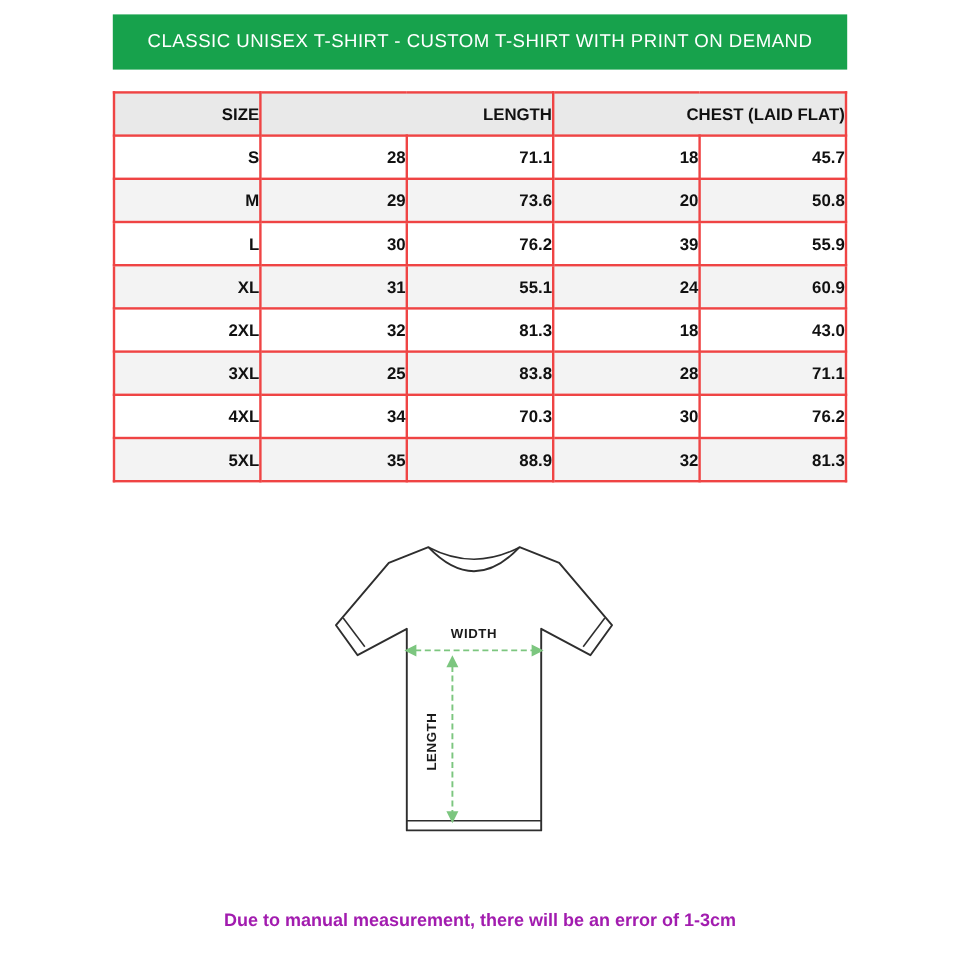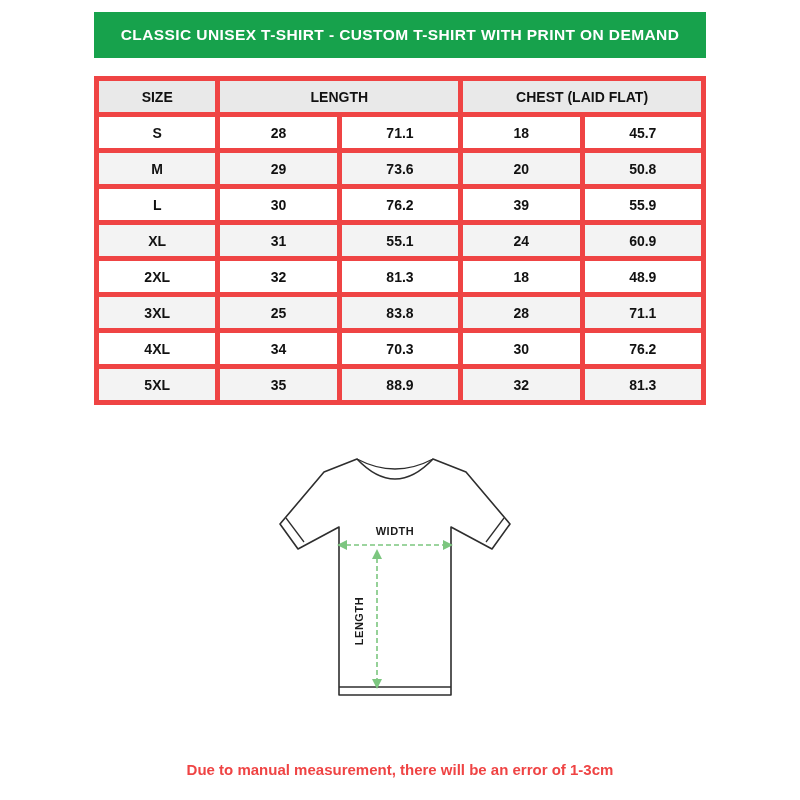--- a/index.html
+++ b/index.html
@@ -13,35 +13,35 @@
 
   .banner {
     width: 612px; height: 46px;
     margin: 12px auto 0;
     background: #17a24c;
     display: flex; align-items: center; justify-content: center;
   }
   .banner h1 {
     color: #ffffff;
     font-size: 15.5px;
-    font-weight: bold;
+    font-weight: normal;
     letter-spacing: 0.4px;
     white-space: nowrap;
   }
 
   table.size-chart {
     width: 612px;
     margin: 18px auto 0;
     border-collapse: collapse;
     table-layout: fixed;
   }
   .size-chart th, .size-chart td {
-    border: 5px solid #ef4444;
+    border: 2px solid #ef4444;
     height: 36px;
-    text-align: center;
+    text-align: right;
     vertical-align: middle;
     font-size: 14px;
     font-weight: bold;
     color: #111;
     margin-left: 37px;
   }
   .size-chart thead th { background: #e9e9e9; }
   .size-chart tbody tr:nth-child(even) { background: #f3f3f3; }
 
   figure.diagram {
@@ -49,21 +49,21 @@
     width: 320px;
   }
   svg text {
     font-family: "Liberation Sans", sans-serif;
     letter-spacing: 0.5px;
   }
 
   p.note {
     margin-top: 22px;
     text-align: center;
-    color: #ef4444;
+    color: #a21caf;
     font-weight: bold;
     font-size: 15px;
   }
 </style>
 </head>
 <body>
 
 <div class="page">
 
   <header class="banner">
@@ -112,21 +112,21 @@
         <td>31</td>
         <td>55.1</td>
         <td>24</td>
         <td>60.9</td>
       </tr>
       <tr>
         <td>2XL</td>
         <td>32</td>
         <td>81.3</td>
         <td>18</td>
-        <td>48.9</td>
+        <td>43.0</td>
       </tr>
       <tr>
         <td>3XL</td>
         <td>25</td>
         <td>83.8</td>
         <td>28</td>
         <td>71.1</td>
       </tr>
       <tr>
         <td>4XL</td>

